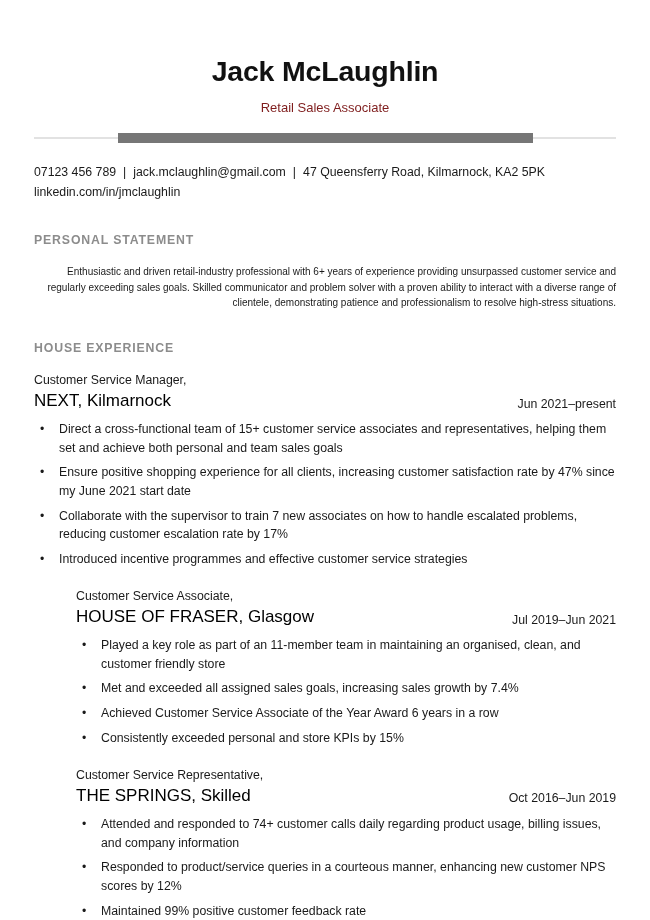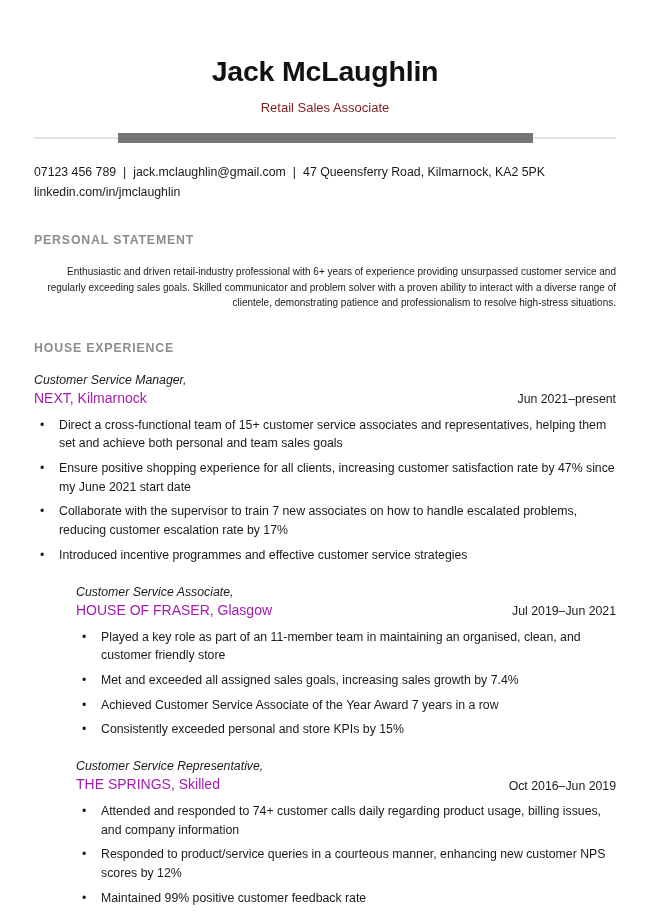--- a/index.html
+++ b/index.html
@@ -111,26 +111,25 @@
   .job-head {
     position: relative;
     min-height: 28px;
   }
   .job-title {
     font-size: 12.3px;
     line-height: 1.41;
     color: #1a1a1a;
     margin: 0;
     padding-right: 160px;
-    font-style: italic;
   }
   .job-company {
-    font-size: 14px;
+    font-size: 17px;
     line-height: 1.41;
-    color: #a21caf;
+    color: #000000;
     margin: 0;
     padding-right: 160px;
   }
   .job-dates {
     position: absolute;
     right: 0;
     bottom: 0;
     font-size: 12.3px;
     line-height: 1.41;
     color: #1a1a1a;
@@ -209,21 +208,21 @@
 
     <div class="job">
       <div class="job-head">
         <div class="job-title">Customer Service Associate,</div>
         <div class="job-company">HOUSE OF FRASER, Glasgow</div>
         <div class="job-dates">Jul 2019–Jun 2021</div>
       </div>
       <ul class="bullets">
         <li><span class="bullet-dot">•</span><span>Played a key role as part of an 11-member team in maintaining an organised, clean, and customer friendly store</span></li>
         <li><span class="bullet-dot">•</span><span>Met and exceeded all assigned sales goals, increasing sales growth by 7.4%</span></li>
-        <li><span class="bullet-dot">•</span><span>Achieved Customer Service Associate of the Year Award 7 years in a row</span></li>
+        <li><span class="bullet-dot">•</span><span>Achieved Customer Service Associate of the Year Award 6 years in a row</span></li>
         <li><span class="bullet-dot">•</span><span>Consistently exceeded personal and store KPIs by 15%</span></li>
       </ul>
     </div>
 
     <div class="job">
       <div class="job-head">
         <div class="job-title">Customer Service Representative,</div>
         <div class="job-company">THE SPRINGS, Skilled</div>
         <div class="job-dates">Oct 2016–Jun 2019</div>
       </div>

